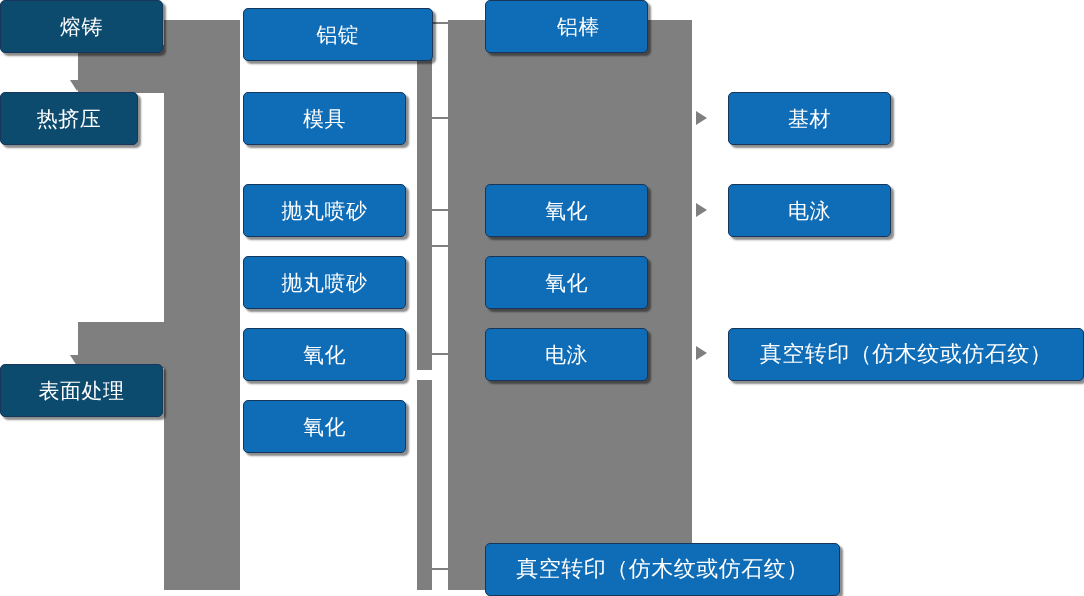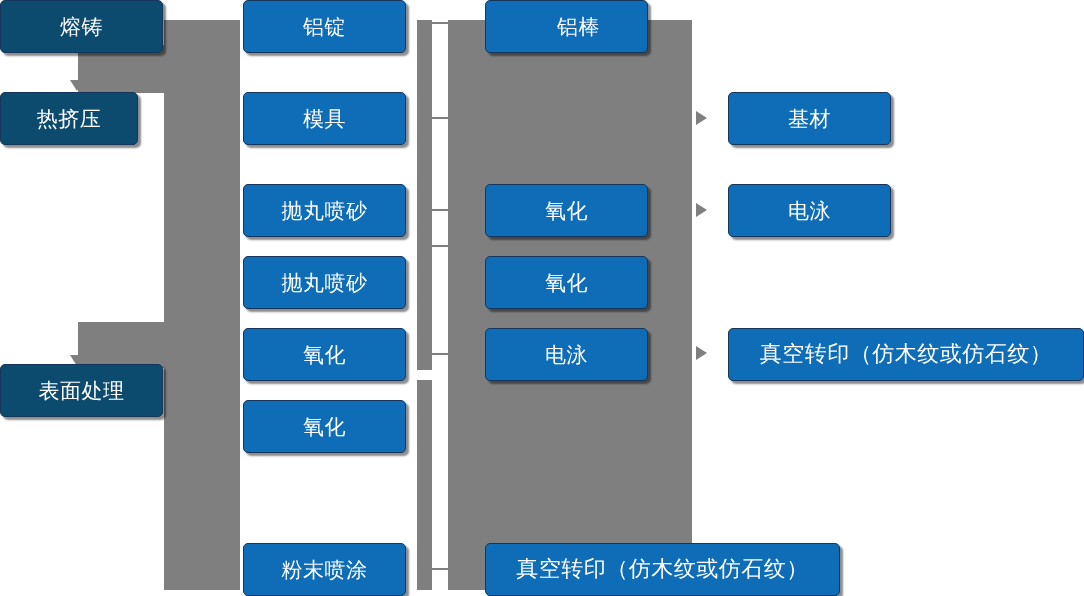--- a/index.html
+++ b/index.html
@@ -93,27 +93,26 @@
 
   <div class="gray" style="left:648px; top:20px; width:44px; height:570px;"></div>
   <div class="arrowhead" style="left:696px; top:111px;"></div>
   <div class="arrowhead" style="left:696px; top:203px;"></div>
   <div class="arrowhead" style="left:696px; top:346px;"></div>
 
   <div class="box dark" style="left:0px; top:0px; width:163px; height:53px;">熔铸</div>
   <div class="box dark" style="left:0px; top:92px; width:138px; height:53px;">热挤压</div>
   <div class="box dark" style="left:0px; top:364px; width:163px; height:53px;">表面处理</div>
 
-  <div class="box light" style="left:243px; top:0px; width:163px; height:53px;">铝锭</div>
+  <div class="box light" style="left:243px; top:8px; width:190px; height:53px;">铝锭</div>
   <div class="box light" style="left:243px; top:92px; width:163px; height:53px;">模具</div>
   <div class="box light" style="left:243px; top:184px; width:163px; height:53px;">抛丸喷砂</div>
   <div class="box light" style="left:243px; top:256px; width:163px; height:53px;">抛丸喷砂</div>
   <div class="box light" style="left:243px; top:328px; width:163px; height:53px;">氧化</div>
   <div class="box light" style="left:243px; top:400px; width:163px; height:53px;">氧化</div>
-  <div class="box light" style="left:243px; top:543px; width:163px; height:53px;">粉末喷涂</div>
 
   <div class="box light" style="left:485px; top:0px; width:163px; height:53px;padding-left:24px;">铝棒</div>
   <div class="box light" style="left:485px; top:184px; width:163px; height:53px;">氧化</div>
   <div class="box light" style="left:485px; top:256px; width:163px; height:53px;">氧化</div>
   <div class="box light" style="left:485px; top:328px; width:163px; height:53px;">电泳</div>
   <div class="box light wide" style="left:485px; top:543px; width:355px; height:53px;">真空转印（仿木纹或仿石纹）</div>
 
   <div class="box light" style="left:728px; top:92px; width:163px; height:53px;">基材</div>
   <div class="box light" style="left:728px; top:184px; width:163px; height:53px;">电泳</div>
   <div class="box light wide" style="left:728px; top:328px; width:356px; height:53px;">真空转印（仿木纹或仿石纹）</div>

